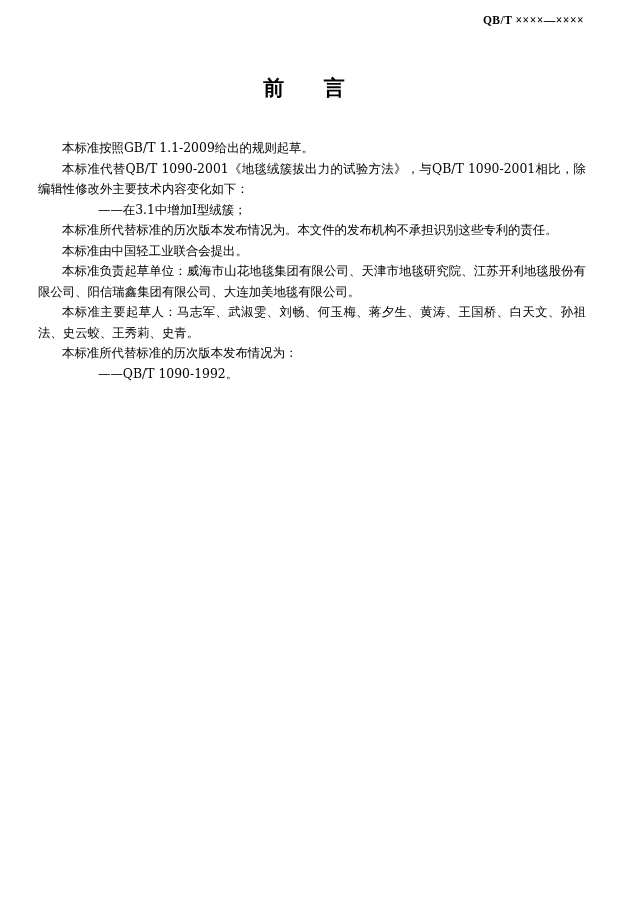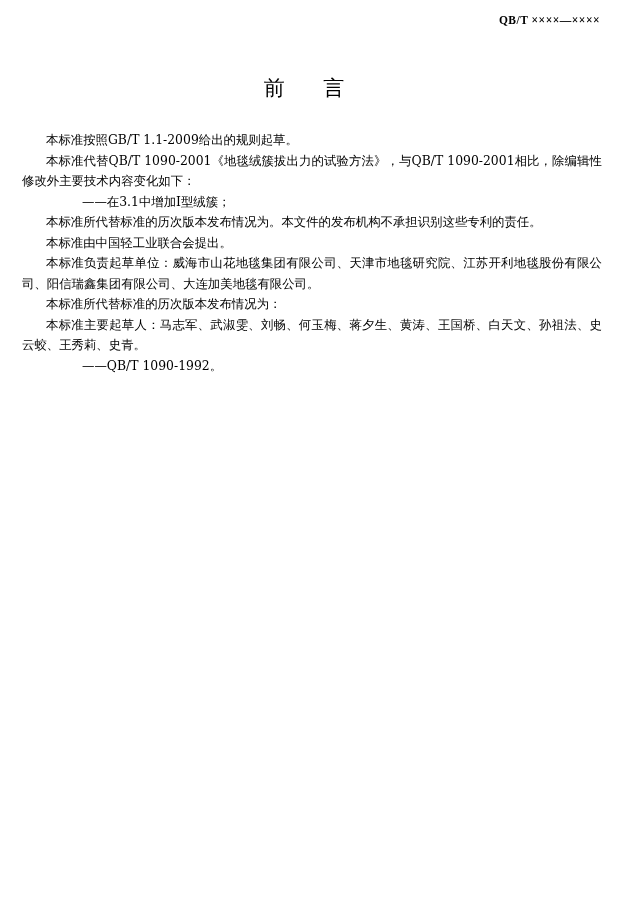--- a/index.html
+++ b/index.html
@@ -13,42 +13,42 @@
     font-family: "DejaVu Serif", "Liberation Serif", serif;
     color: #000000;
     position: relative;
     overflow: hidden;
   }
   .page {
     position: relative;
     width: 624px;
     height: 877px;
     box-sizing: border-box;
-    padding: 0 22px;
+    padding: 0 38px;
   }
   .header {
     text-align: right;
     font-size: 11.5px;
     font-weight: bold;
     font-family: "Liberation Serif", "DejaVu Serif", serif;
     letter-spacing: 0.5px;
     padding-top: 14px;
     padding-right: 2px;
   }
   .title {
     text-align: center;
     font-size: 21px;
-    font-weight: normal;
+    font-weight: bold;
     letter-spacing: 16px;
     margin-top: 48px;
     margin-bottom: 0;
     font-family: "DejaVu Serif", "Liberation Serif", serif;
   }
   .body-block {
-    margin-top: 28px;
+    margin-top: 36px;
     font-size: 12.4px;
     line-height: 20.5px;
     text-align: justify;
     text-justify: inter-ideograph;
   }
   p.para {
     margin: 0;
     text-indent: 24px;
   }
   p.dash {
@@ -65,18 +65,18 @@
 
   <div class="title">前        言</div>
 
   <div class="body-block">
     <p class="para">本标准按照GB/T 1.1-2009给出的规则起草。</p>
     <p class="para">本标准代替QB/T 1090-2001《地毯绒簇拔出力的试验方法》，与QB/T 1090-2001相比，除编辑性修改外主要技术内容变化如下：</p>
     <p class="dash">——在3.1中增加Ⅰ型绒簇；</p>
     <p class="para">本标准所代替标准的历次版本发布情况为。本文件的发布机构不承担识别这些专利的责任。</p>
     <p class="para">本标准由中国轻工业联合会提出。</p>
     <p class="para">本标准负责起草单位：威海市山花地毯集团有限公司、天津市地毯研究院、江苏开利地毯股份有限公司、阳信瑞鑫集团有限公司、大连加美地毯有限公司。</p>
+    <p class="para">本标准主要起草人：马志军、武淑雯、刘畅、何玉梅、蒋夕生、黄涛、王国桥、白天文、孙祖法、史云蛟、王秀莉、史青。</p>
     <p class="para">本标准所代替标准的历次版本发布情况为：</p>
-    <p class="para">本标准主要起草人：马志军、武淑雯、刘畅、何玉梅、蒋夕生、黄涛、王国桥、白天文、孙祖法、史云蛟、王秀莉、史青。</p>
     <p class="dash">——QB/T  1090-1992。</p>
   </div>
 
 </div>
 
 </body></html>

